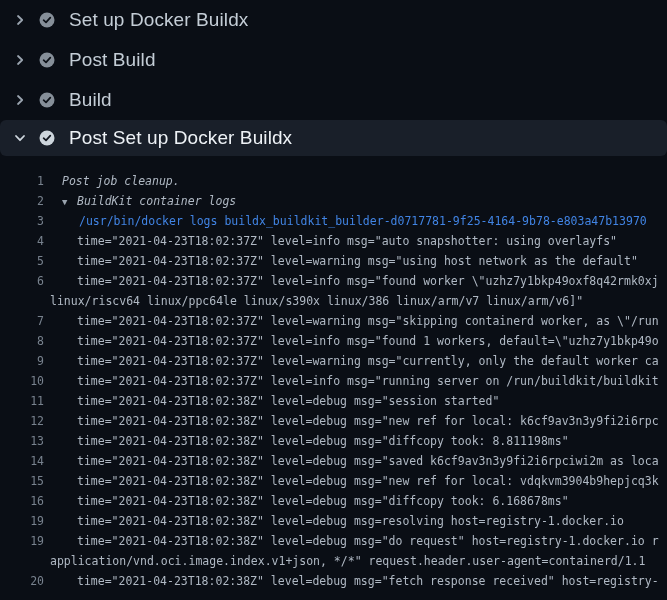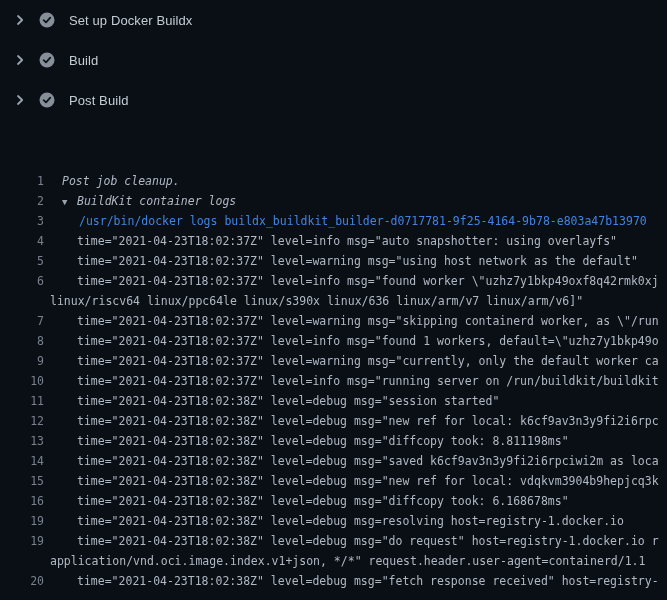--- a/index.html
+++ b/index.html
@@ -14,21 +14,21 @@
   .steps{position:absolute;top:0;left:0;width:667px;}
   .step{
     height:40px;display:flex;align-items:center;
     padding-left:13px;box-sizing:border-box;cursor:pointer;
   }
   .chev{width:14px;height:14px;display:flex;align-items:center;justify-content:center;flex:none;}
   .chev svg{display:block;}
   .check{width:16px;height:16px;margin-left:12px;flex:none;}
   .check svg{display:block;}
   .step-label{
-    margin-left:14px;font-size:13px;letter-spacing:.1px;
+    margin-left:14px;font-size:19px;letter-spacing:.1px;
     color:#c4cdd6;white-space:nowrap;
   }
   
   .step-header{
     position:absolute;top:120px;left:0;width:667px;height:36px;
     background:#191f29;border-radius:6px;
     display:flex;align-items:center;padding-left:13px;box-sizing:border-box;
     cursor:pointer;
   }
   .step-header .step-label{color:#eef2f6;}
@@ -80,39 +80,53 @@
       <svg width="12" height="12" viewBox="0 0 12 12">
         <path d="M4 2 L8.2 6 L4 10" fill="none" stroke="#9aa4af" stroke-width="1.8" stroke-linecap="round" stroke-linejoin="round"></path>
       </svg>
     </span>
     <span class="check">
       <svg width="16" height="16" viewBox="0 0 16 16">
         <circle cx="8" cy="8" r="7.5" fill="#868f99"></circle>
         <path d="M4.6 8.2 L7 10.4 L11.3 5.6" fill="none" stroke="#0c1017" stroke-width="1.7" stroke-linecap="round" stroke-linejoin="round"></path>
       </svg>
     </span>
-    <span class="step-label">Build</span>
+    <span class="step-label">Post Build</span>
   </div>
 
   <div class="step">
     <span class="chev">
       <svg width="12" height="12" viewBox="0 0 12 12">
         <path d="M4 2 L8.2 6 L4 10" fill="none" stroke="#9aa4af" stroke-width="1.8" stroke-linecap="round" stroke-linejoin="round"></path>
       </svg>
     </span>
     <span class="check">
       <svg width="16" height="16" viewBox="0 0 16 16">
         <circle cx="8" cy="8" r="7.5" fill="#868f99"></circle>
         <path d="M4.6 8.2 L7 10.4 L11.3 5.6" fill="none" stroke="#0c1017" stroke-width="1.7" stroke-linecap="round" stroke-linejoin="round"></path>
       </svg>
     </span>
-    <span class="step-label">Post Build</span>
+    <span class="step-label">Build</span>
   </div>
 </div>
 
+  <div class="step-header">
+    <span class="chev">
+      <svg width="12" height="12" viewBox="0 0 12 12">
+        <path d="M2 4 L6 8.2 L10 4" fill="none" stroke="#cfd7df" stroke-width="1.8" stroke-linecap="round" stroke-linejoin="round"></path>
+      </svg>
+    </span>
+    <span class="check">
+      <svg width="16" height="16" viewBox="0 0 16 16">
+        <circle cx="8" cy="8" r="7.5" fill="#cdd5dc"></circle>
+        <path d="M4.6 8.2 L7 10.4 L11.3 5.6" fill="none" stroke="#11161f" stroke-width="1.7" stroke-linecap="round" stroke-linejoin="round"></path>
+      </svg>
+    </span>
+    <span class="step-label">Post Set up Docker Buildx</span>
+  </div>
 
   <div class="log" id="log">
   <div class="row top">
     <span class="num">1</span>
     <span class="txt">Post job cleanup.</span>
   </div>
 
   <div class="row top group">
     <span class="num">2</span>
     <span class="txt"><span class="tri">▼</span>BuildKit container logs</span>
@@ -133,21 +147,21 @@
     <span class="txt">time="2021-04-23T18:02:37Z" level=warning msg="using host network as the default"</span>
   </div>
 
   <div class="row content">
     <span class="num">6</span>
     <span class="txt">time="2021-04-23T18:02:37Z" level=info msg="found worker \"uzhz7y1bkp49oxf8q42rmk0xj</span>
   </div>
 
   <div class="row wrap">
     <span class="num"></span>
-    <span class="txt">linux/riscv64 linux/ppc64le linux/s390x linux/636 linux/arm/v7 linux/arm/v6]"</span>
+    <span class="txt">linux/riscv64 linux/ppc64le linux/s390x linux/386 linux/arm/v7 linux/arm/v6]"</span>
   </div>
 
   <div class="row content">
     <span class="num">7</span>
     <span class="txt">time="2021-04-23T18:02:37Z" level=warning msg="skipping containerd worker, as \"/run</span>
   </div>
 
   <div class="row content">
     <span class="num">8</span>
     <span class="txt">time="2021-04-23T18:02:37Z" level=info msg="found 1 workers, default=\"uzhz7y1bkp49o</span>

